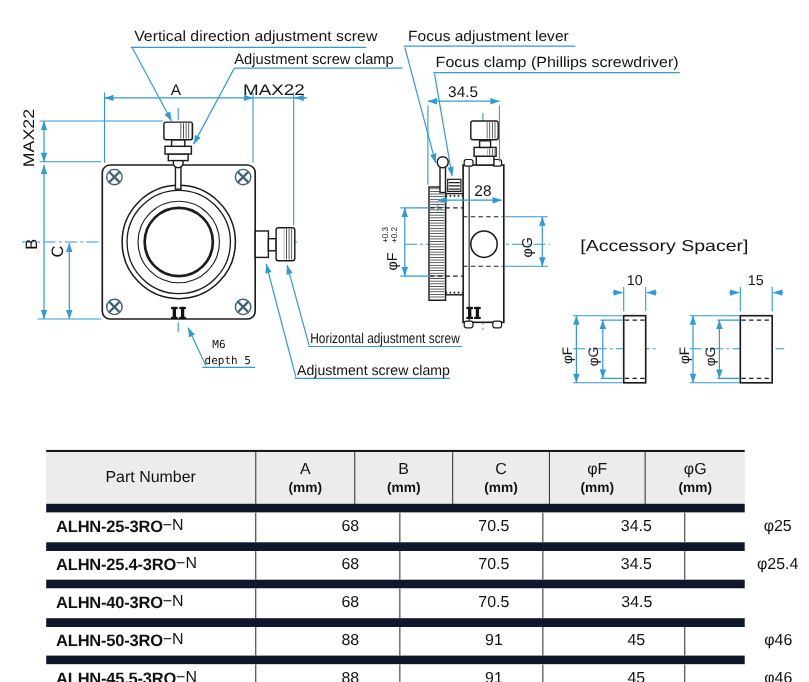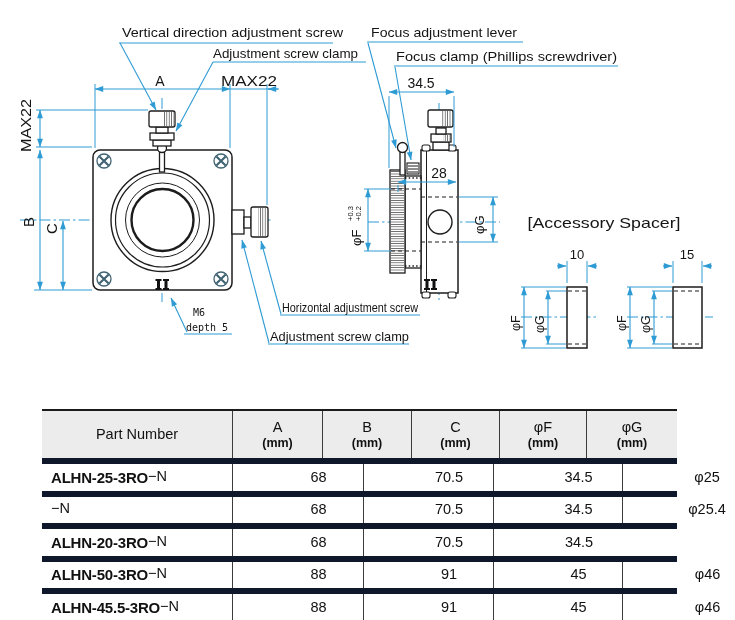--- a/index.html
+++ b/index.html
@@ -11,21 +11,21 @@
   .small{font-size:10px;font-family:"DejaVu Sans Mono",monospace;}
   .dim{font-size:14px;}
   .dimS{font-size:13px;}
   .rot{font-size:13px;}
   .rotS{font-size:12.5px;}
   .tol{font-size:7.5px;}
   .title{font-size:14.5px;}
   
   .tbl{position:absolute;left:42px;top:409px;width:635px;border-top:2px solid #1a1a1a;}
   .tr{display:grid;grid-template-columns:191px 90px 89px 88px 87px 90px;
-      border-bottom:6px solid #0f172a;}
+      border-bottom:8px solid #0f172a;}
   .tr.head{background:#ececec;height:47px;}
   .tr.data{height:26.5px;background:#fff;gap:41px;}
   .td{display:flex;flex-direction:column;align-items:center;justify-content:center;
       line-height:1.15;font-size:14.5px;}
   .td:not(:last-child){border-right:1.5px solid #3c3c3c;}
   .td .h-title{font-size:14.5px;}
   .td .h-unit{font-size:12.5px;font-weight:bold;}
   .td.part{align-items:flex-start;justify-content:center;flex-direction:row;
            padding-left:9px;justify-content:flex-start;align-items:center;}
   .pn{font-weight:bold;font-size:15px;letter-spacing:-0.2px;}
@@ -284,31 +284,32 @@
             <span class="pn-suffix">−N</span>
           </div>
           <div class="td">68</div>
           <div class="td">70.5</div>
           <div class="td">34.5</div>
           <div class="td">φ25</div>
           <div class="td">φ22</div>
         </div>
         <div class="tr data">
           <div class="td part">
+            <span class="pn">ALHN-25.4-3RO</span>
             <span class="pn-suffix">−N</span>
           </div>
           <div class="td">68</div>
           <div class="td">70.5</div>
           <div class="td">34.5</div>
           <div class="td">φ25.4</div>
           <div class="td">φ22</div>
         </div>
         <div class="tr data">
           <div class="td part">
-            <span class="pn">ALHN-20-3RO</span>
+            <span class="pn">ALHN-40-3RO</span>
             <span class="pn-suffix">−N</span>
           </div>
           <div class="td">68</div>
           <div class="td">70.5</div>
           <div class="td">34.5</div>
         </div>
         <div class="tr data">
           <div class="td part">
             <span class="pn">ALHN-50-3RO</span>
             <span class="pn-suffix">−N</span>

